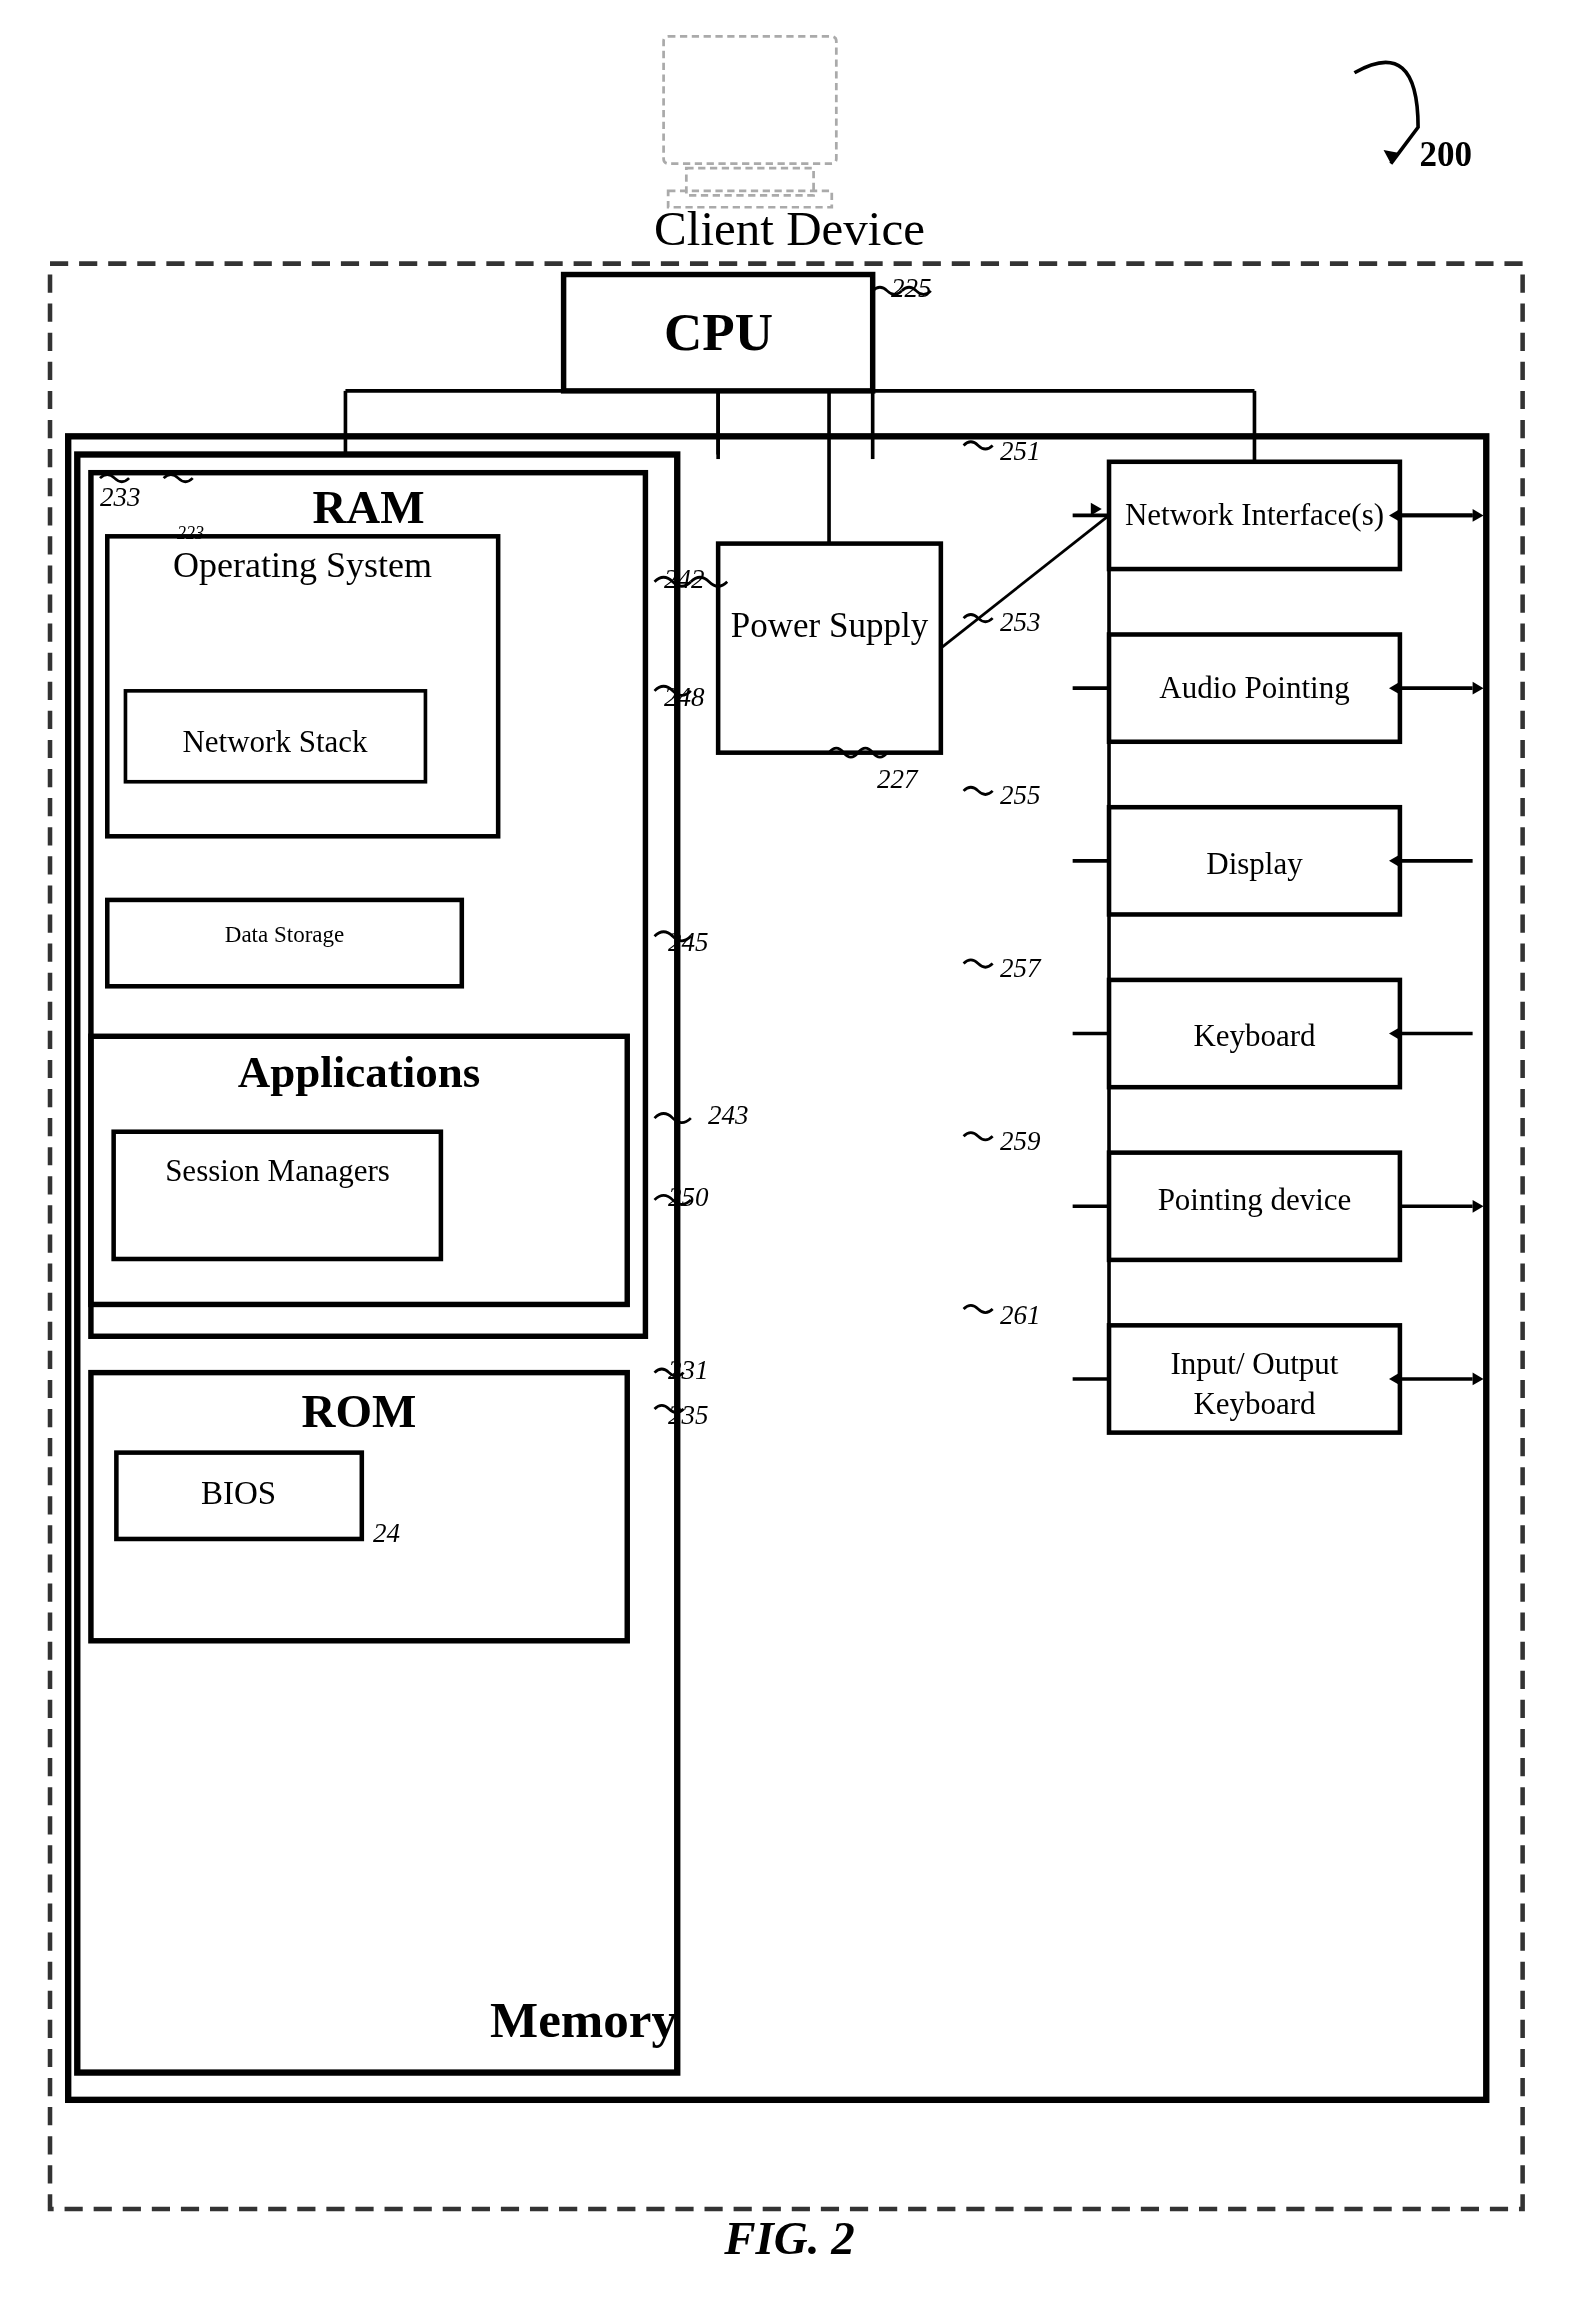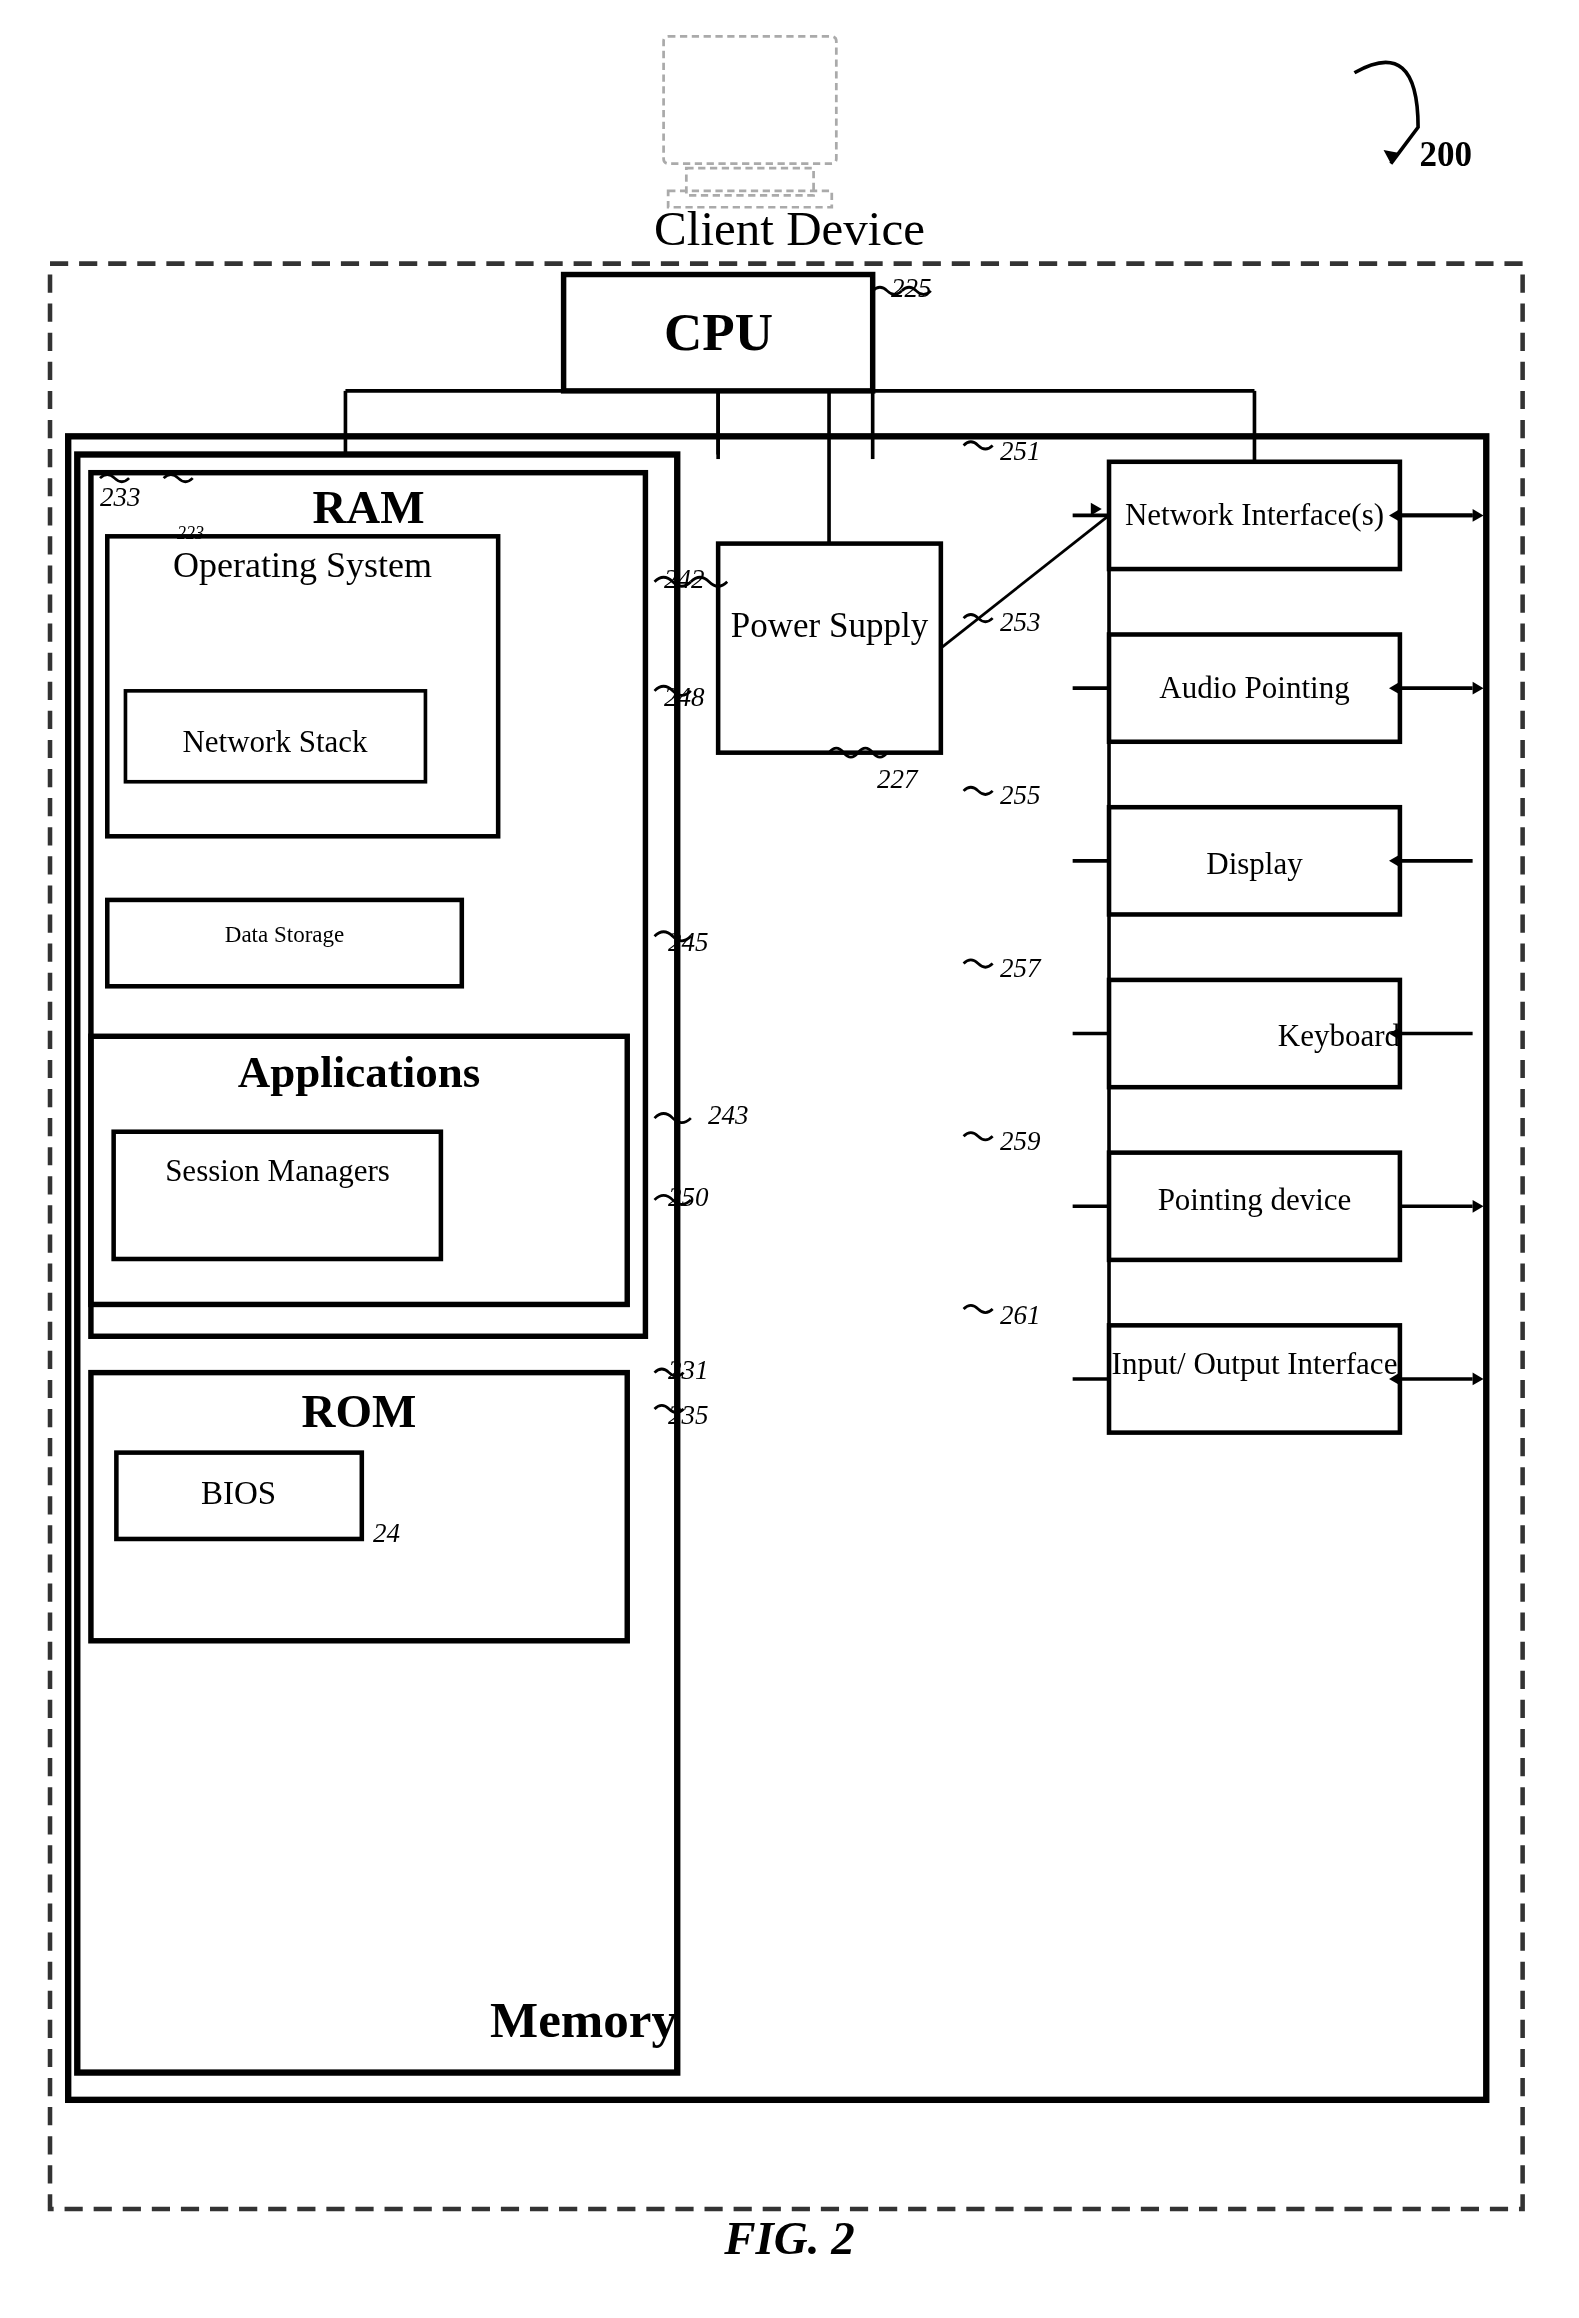--- a/index.html
+++ b/index.html
@@ -193,25 +193,25 @@
 <div style="position:absolute; top:1991px; left:77px; width:600px; text-align:right; font-size:51px; font-weight:bold;">Memory</div>
 
 <div style="position:absolute; top:603px; left:718px; width:223px; text-align:center; font-size:35px; line-height:1.3;">Power Supply</div>
 
 <div style="position:absolute; top:495px; left:1109px; width:291px; text-align:center; font-size:31px; line-height:1.3;">Network Interface(s)</div>
 
 <div style="position:absolute; top:668px; left:1109px; width:291px; text-align:center; font-size:31px; line-height:1.3;">Audio Pointing</div>
 
 <div style="position:absolute; top:846px; left:1109px; width:291px; text-align:center; font-size:31px;">Display</div>
 
-<div style="position:absolute; top:1018px; left:1109px; width:291px; text-align:right; font-size:31px;">Keyboard</div>
+<div style="position:absolute; top:1018px; left:1109px; width:291px; text-align:center; font-size:31px;">Keyboard</div>
 
 <div style="position:absolute; top:1180px; left:1109px; width:291px; text-align:center; font-size:31px; line-height:1.3;">Pointing device</div>
 
-<div style="position:absolute; top:1344px; left:1109px; width:291px; text-align:center; font-size:31px; line-height:1.3;">Input/ Output Interface</div>
+<div style="position:absolute; top:1344px; left:1109px; width:291px; text-align:center; font-size:31px; line-height:1.3;">Input/ Output Keyboard</div>
 
 <div style="position:absolute; top:482px; left:100px; font-size:27px; font-style:italic;">233</div>
 <div style="position:absolute; top:482px; left:177px; font-size:18px; font-style:italic;margin-top:41px;">223</div>
 <div style="position:absolute; top:564px; left:664px; font-size:27px; font-style:italic;">242</div>
 <div style="position:absolute; top:682px; left:664px; font-size:27px; font-style:italic;">248</div>
 <div style="position:absolute; top:927px; left:668px; font-size:27px; font-style:italic;">245</div>
 <div style="position:absolute; top:1100px; left:668px; font-size:27px; font-style:italic;margin-left:40px;">243</div>
 <div style="position:absolute; top:1182px; left:668px; font-size:27px; font-style:italic;">250</div>
 <div style="position:absolute; top:1355px; left:668px; font-size:27px; font-style:italic;">231</div>
 <div style="position:absolute; top:1400px; left:668px; font-size:27px; font-style:italic;">235</div>

